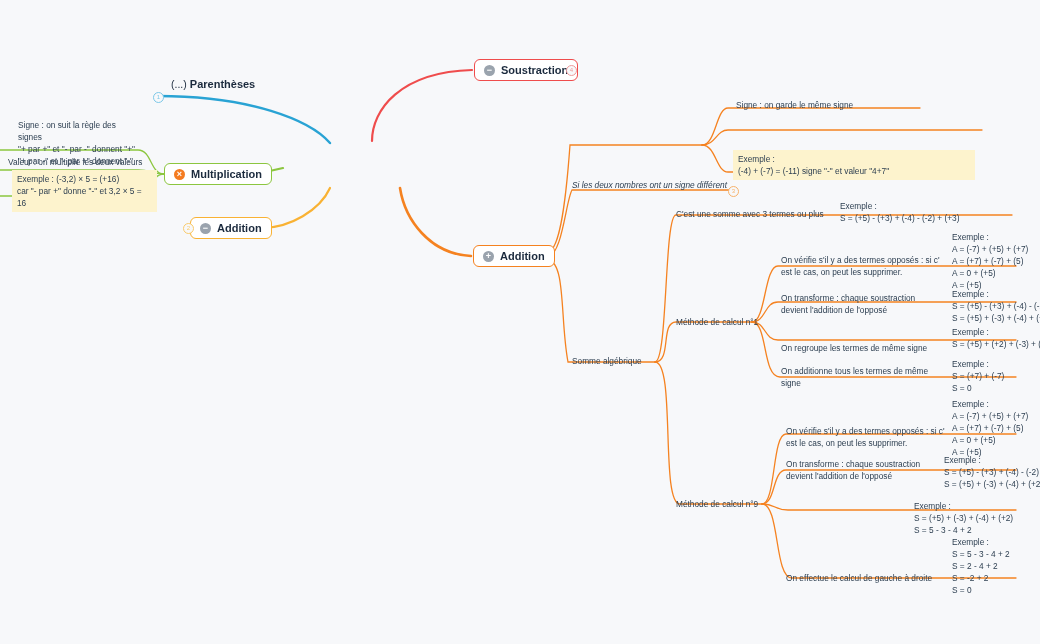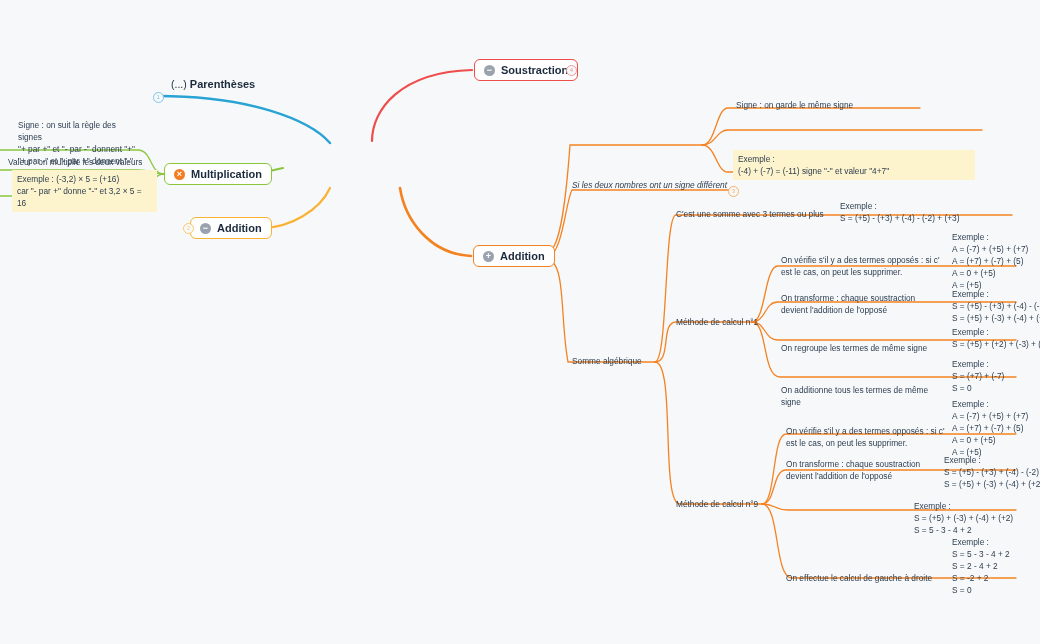--- a/index.html
+++ b/index.html
@@ -188,21 +188,21 @@
   <div class="leaf" style="left:781px;top:292px;width:168px;">On transforme : chaque soustraction
 devient l'addition de l'opposé</div>
   <div class="leaf" style="left:952px;top:288px;width:140px;">Exemple :
 S = (+5) - (+3) + (-4) - (-2)
 S = (+5) + (-3) + (-4) + (+2)</div>
 
   <div class="leaf" style="left:781px;top:335px;width:178px;margin-top:7px;">On regroupe les termes de même signe</div>
   <div class="leaf" style="left:952px;top:326px;width:140px;">Exemple :
 S = (+5) + (+2) + (-3) + (-4)</div>
 
-  <div class="leaf" style="left:781px;top:365px;width:170px;margin-top:19px;">On additionne tous les termes de même
+  <div class="leaf" style="left:781px;top:365px;width:170px;">On additionne tous les termes de même
 signe</div>
   <div class="leaf" style="left:952px;top:358px;width:130px;">Exemple :
 S = (+7) + (-7)
 S = 0</div>
 
   <div class="leaf" style="left:676px;top:498px;width:110px;">Méthode de calcul n°9</div>
 
   <div class="leaf" style="left:786px;top:425px;width:168px;">On vérifie s'il y a des termes opposés : si c'
 est le cas, on peut les supprimer.</div>
   <div class="leaf" style="left:952px;top:398px;width:130px;">Exemple :

